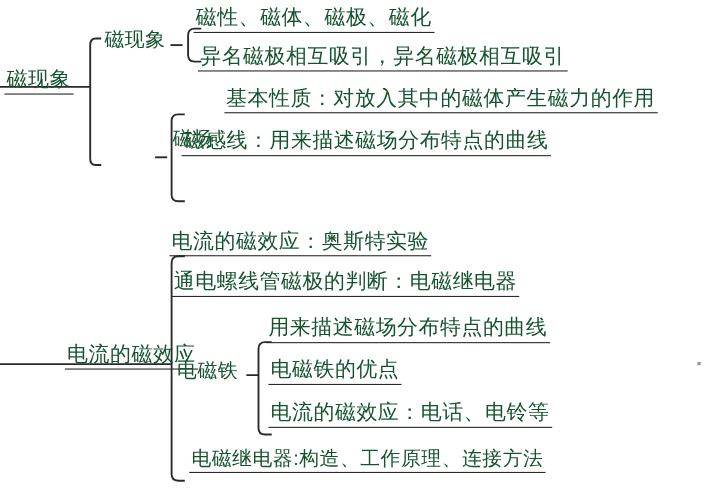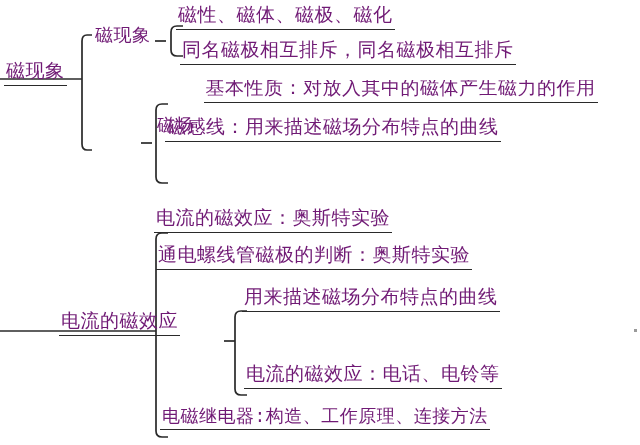--- a/index.html
+++ b/index.html
@@ -24,22 +24,22 @@
     left: 0;
     top: 0;
     width: 640px;
     height: 445px;
     pointer-events: none;
   }
   .node {
     position: absolute;
     white-space: nowrap;
     line-height: 1;
-    color: #701a75;
-    font-family: Liberation Mono, monospace;
+    color: #14532d;
+    font-family: Liberation Sans, sans-serif;
     letter-spacing: 0.5px;
   }
   
   .node .txt {
     display: inline-block;
     border-bottom: 1.6px solid #2a2a2a;
     padding: 0 2px 3px 2px;
   }
   .node.noline .txt {
     border-bottom: none;
@@ -48,20 +48,21 @@
     font-size: 19px;
   }
   .lvl2 {
     font-size: 18px;
   }
   .leaf {
     font-size: 19px;
   }
   .leaf-sm {
     font-size: 18px;
+    margin-left: 12px;
   }
   .clip-right .txt {
     overflow: hidden;
   }
   .speck {
     position: absolute;
     width: 3px;
     height: 3px;
     background: #9a9a9a;
   }
@@ -97,21 +98,21 @@
 
   <div class="node lvl2 noline" style="left:93px; top:27px;">
     <span class="txt">磁现象</span>
   </div>
 
   <div class="node leaf" style="left:176px; top:7px;">
     <span class="txt">磁性、磁体、磁极、磁化</span>
   </div>
 
   <div class="node leaf" style="left:180px; top:42px;">
-    <span class="txt">同名磁极相互排斥，同名磁极相互排斥</span>
+    <span class="txt">异名磁极相互吸引，异名磁极相互吸引</span>
   </div>
 
   <div class="node lvl2 noline" style="left:155px; top:117px;">
     <span class="txt">磁场</span>
   </div>
 
   <div class="node leaf clip-right" style="left:161px; top:80px; width:479px; overflow:hidden;text-align:center;">
     <span class="txt">基本性质：对放入其中的磁体产生磁力的作用</span>
   </div>
 
@@ -122,28 +123,34 @@
 
   <div class="node root" style="left:20px; top:313px;margin-left:39px;">
     <span class="txt">电流的磁效应</span>
   </div>
 
   <div class="node leaf" style="left:154px; top:210px;">
     <span class="txt">电流的磁效应：奥斯特实验</span>
   </div>
 
   <div class="node leaf" style="left:156px; top:247px;">
-    <span class="txt">通电螺线管磁极的判断：奥斯特实验</span>
+    <span class="txt">通电螺线管磁极的判断：电磁继电器</span>
   </div>
 
+  <div class="node lvl2 noline" style="left:159px; top:328px;">
+    <span class="txt">电磁铁</span>
+  </div>
 
   <div class="node leaf" style="left:242px; top:289px;">
     <span class="txt">用来描述磁场分布特点的曲线</span>
   </div>
 
+  <div class="node leaf" style="left:244px; top:327px;">
+    <span class="txt">电磁铁的优点</span>
+  </div>
 
   <div class="node leaf" style="left:244px; top:366px;">
     <span class="txt">电流的磁效应：电话、电铃等</span>
   </div>
 
   <div class="node leaf-sm" style="left:160px; top:408px;">
     <span class="txt">电磁继电器:构造、工作原理、连接方法</span>
   </div>
 
   <span class="speck" style="left:634px; top:329px;"></span>

